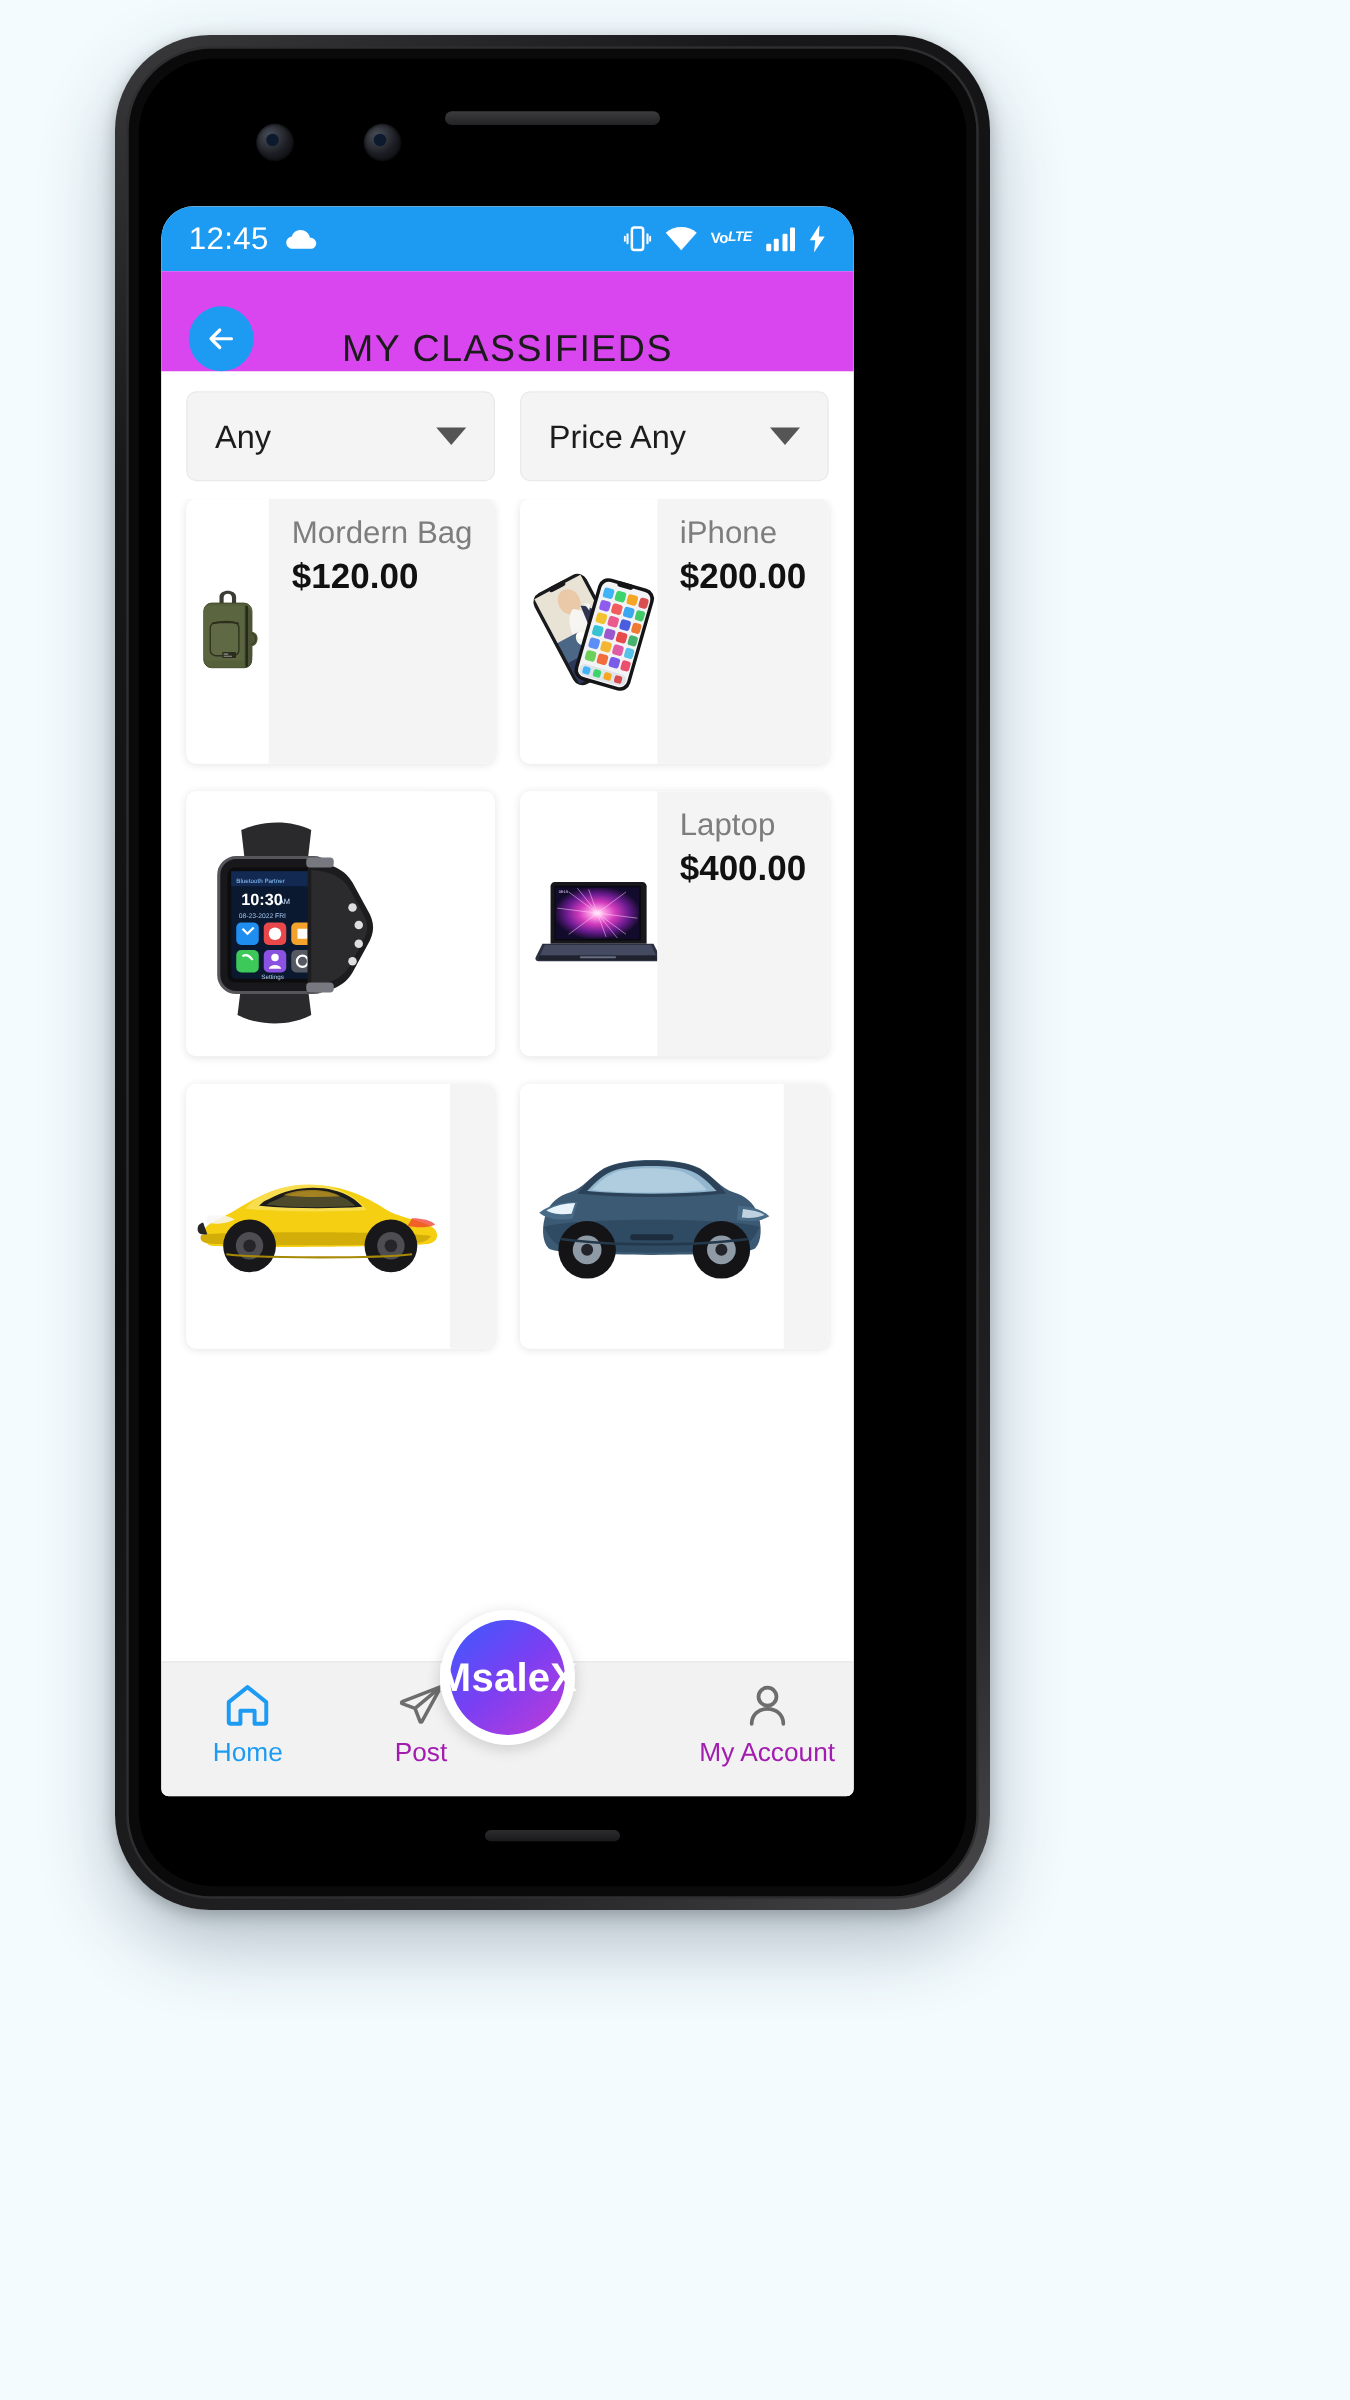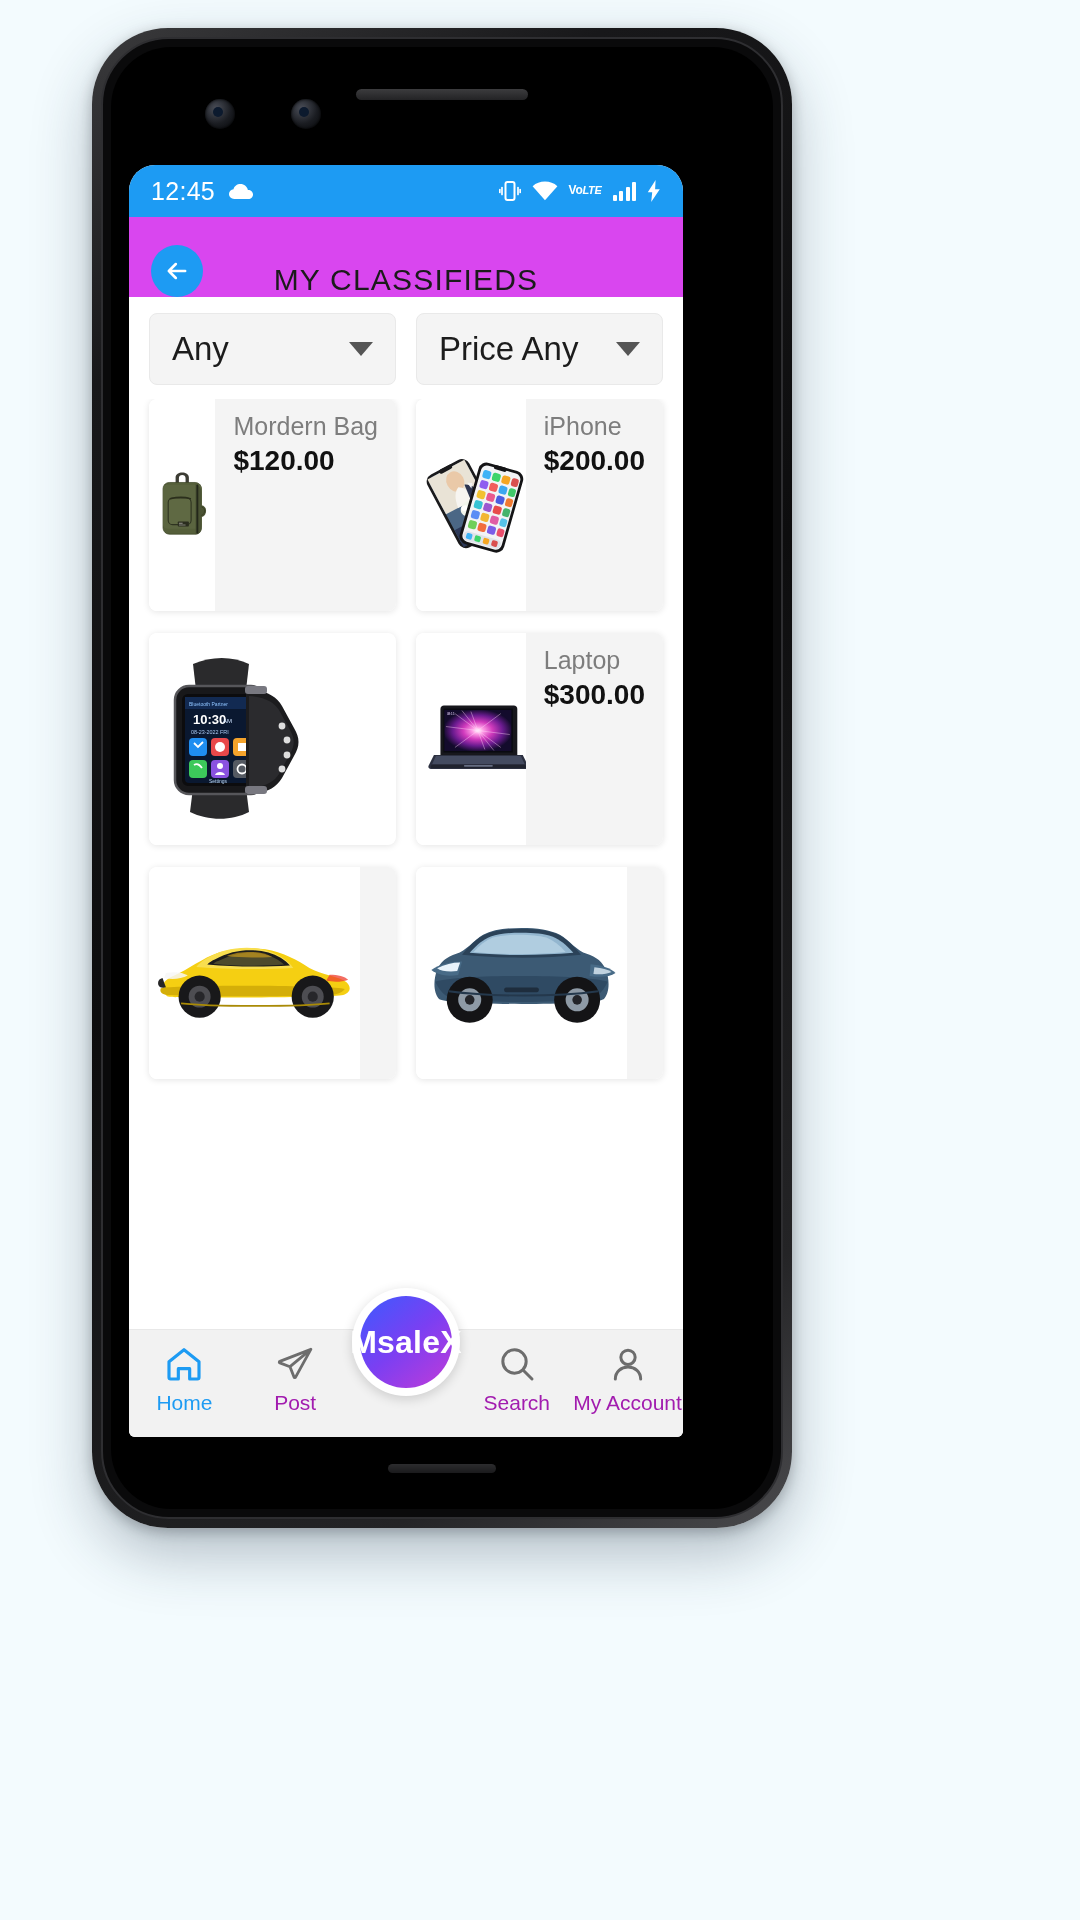--- a/index.html
+++ b/index.html
@@ -100,21 +100,21 @@
   
   .filters {
     display: flex; gap: 20px; padding: 16px 20px 14px; flex: none; background: #fff;
   }
   .dropdown {
     flex: 1; height: 72px; background: #f4f4f4;
     border: 1px solid #e9e9e9; border-radius: 8px;
     display: flex; align-items: center; justify-content: space-between;
     padding: 0 22px; cursor: pointer;
   }
-  .dd-label { font-size: 33px; color: #1c1c1c; }
+  .dd-label { font-size: 26px; color: #1c1c1c; }
   .caret {
     width: 0; height: 0; border-left: 12px solid transparent;
     border-right: 12px solid transparent; border-top: 14px solid #555;
   }
 
   
   .grid-wrap { flex: 1; overflow: hidden; background: #fff; padding: 0 20px; position: relative; }
   .grid { display: grid; grid-template-columns: 1fr 1fr; gap: 22px 20px; }
   .card {
     background: #fff; border-radius: 8px;
@@ -410,21 +410,21 @@
                     </g>
                     <text x="62" y="36" font-size="6" fill="#e8d6ff" font-family="Liberation Sans, sans-serif">08:15</text>
                     <path d="M36 117h178l11 22c1 3-1 6-5 6H30c-4 0-6-3-5-6z" fill="#2c3040"></path>
                     <path d="M40 119h170l8 17H32z" fill="#444b60"></path>
                     <path d="M32 136h186l2 3c1 2 0 4-3 4H33c-3 0-4-2-3-4z" fill="#20232e"></path>
                     <rect x="96" y="137" width="58" height="3.4" rx="1.7" fill="#666e82"></rect>
                   </svg>
                 </div>
                 <div class="card-info">
                   <div class="p-name">Laptop</div>
-                  <div class="p-price">$300.00</div>
+                  <div class="p-price">$400.00</div>
                 </div>
               </div>
 
               <div class="card">
                 <div class="card-img">
                   <svg width="250" height="120" viewBox="0 0 250 120">
                     <path d="M18 80c-4-7 2-13 12-17 16-7 34-21 52-27 16-5 38-7 56-4 20 3 38 13 52 22 14 8 36 10 44 17 6 5 5 13-4 15-14 3-188 4-206 2-4 0-5-4-6-8z" fill="#f5cf12"></path>
                     <path d="M66 44c16-10 32-14 50-14 16 0 30 4 42 12 6 4 10 8 13 12-34 2-76 2-115-1 3-4 6-6 10-9z" fill="#f8de4f"></path>
                     <path d="M78 44c14-8 28-11 42-11 14 0 26 3 36 9 5 3 8 6 11 9-30 2-64 2-98-1 3-3 6-5 9-6z" fill="#1c1c1c"></path>
                     <path d="M84 45c12-6 24-9 36-9s23 3 32 8c3 2 6 4 8 6-26 2-56 2-84-1 3-2 5-3 8-4z" fill="#4d4a2c"></path>
@@ -490,27 +490,20 @@
 
             <div class="nav-item">
               <svg width="40" height="40" viewBox="0 0 24 24">
                 <path d="M21.5 3.2L2.9 10.4a0.5 0.5 0 0 0 0 0.95l6.1 2.3 2.4 6.2a0.5 0.5 0 0 0 0.95 0L21.5 3.2zM9 13.6l12.5-10.4" fill="none" stroke="#6d6d6d" stroke-width="1.7" stroke-linejoin="round" stroke-linecap="round"></path>
               </svg>
               <span class="nav-label">Post</span>
             </div>
 
             <div class="nav-item spacer"></div>
 
-            <div class="nav-item">
-              <svg width="40" height="40" viewBox="0 0 24 24">
-                <circle cx="10.5" cy="10.5" r="7" fill="none" stroke="#6d6d6d" stroke-width="1.8"></circle>
-                <path d="M15.6 15.6L21 21" stroke="#6d6d6d" stroke-width="1.8" stroke-linecap="round"></path>
-              </svg>
-              <span class="nav-label">Search</span>
-            </div>
 
             <div class="nav-item">
               <svg width="40" height="40" viewBox="0 0 24 24">
                 <circle cx="12" cy="8" r="4.3" fill="none" stroke="#6d6d6d" stroke-width="1.8"></circle>
                 <path d="M4.4 21c0-4.3 3.4-7.2 7.6-7.2s7.6 2.9 7.6 7.2" fill="none" stroke="#6d6d6d" stroke-width="1.8" stroke-linecap="round"></path>
               </svg>
               <span class="nav-label">My Account</span>
             </div>
 
             <div class="fab">

